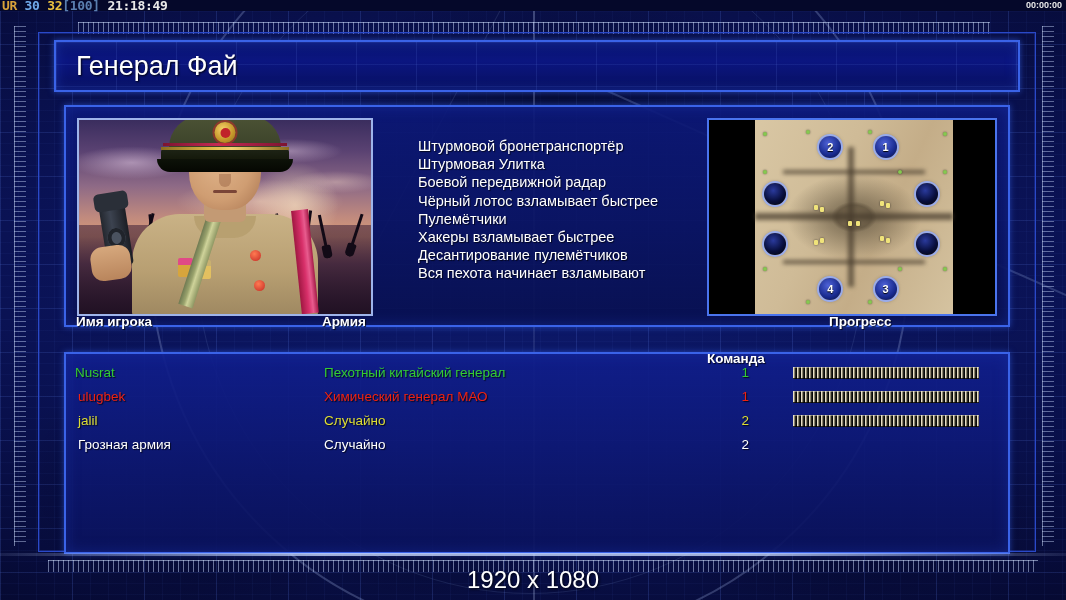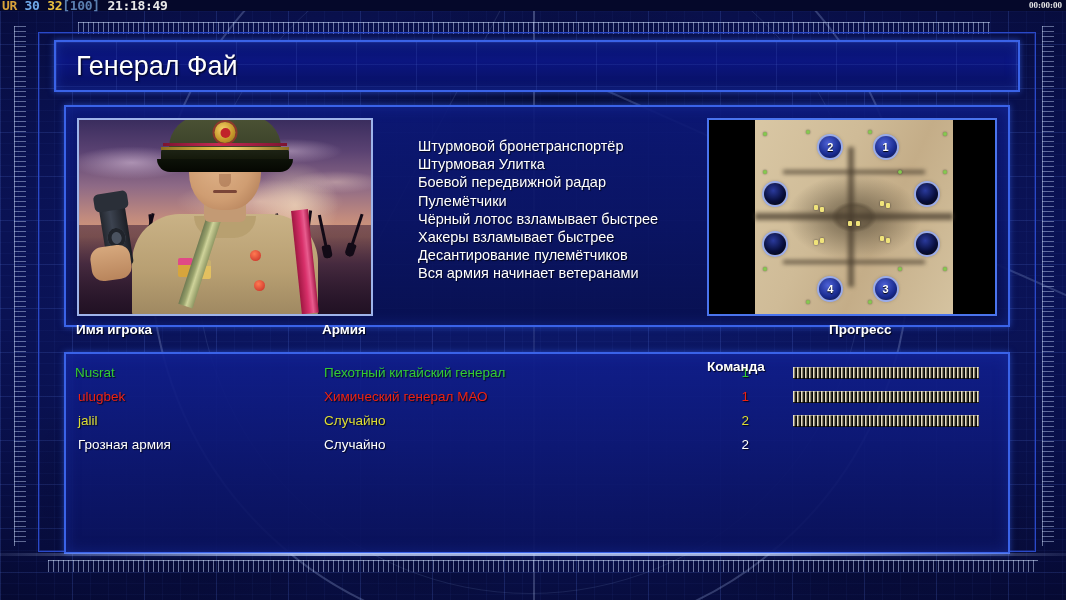--- a/index.html
+++ b/index.html
@@ -130,21 +130,21 @@
     letter-spacing: -0.3px;
     white-space: nowrap;
   }
   .tlt-a { color: #d8a23a; }
   .tlt-b { color: #6fa8e8; }
   .tlt-c { color: #e8c040; }
   .tlt-d { color: #5a7fb0; }
   .tlt-e { color: #e9e9e9; }
   .top-right-text {
     position: absolute; right: 4px; top: 0px;
-    font-family: Liberation Serif, serif;
+    font-family: Liberation Sans, sans-serif;
     font-size: 9px; line-height: 11px;
     font-weight: bold;
     color: #e9e9e9;
     letter-spacing: 0px;
   }
 
   
   .outer-frame {
     position: absolute;
     left: 38px; top: 32px;
@@ -415,21 +415,21 @@
     position: absolute;
     left: 64px; top: 352px;
     width: 946px; height: 202px;
     background: linear-gradient(to bottom, rgba(16,30,140,0.92), rgba(10,18,92,0.92));
     border: 2px solid #3a63e8;
     box-shadow: 0 0 6px rgba(60,110,255,0.5), inset 0 0 14px rgba(25,50,165,0.5);
     z-index: 10;
   }
   .col-headers {
     position: absolute;
-    left: 64px; top: 322px;
+    left: 64px; top: 314px;
     width: 946px; height: 20px;
     z-index: 12;
     text-align: right;
   }
   .col-head {
     position: absolute;
     top: 0;
     font-size: 13.5px; font-weight: bold;
     color: #ffffff;
     text-shadow: 1px 1px 1px rgba(0,0,0,0.8);
@@ -556,25 +556,25 @@
       </div>
 
       <div class="gun"></div>
       <div class="hand"></div>
     </div>
 
     <div class="abilities">
       <div class="ability">Штурмовой бронетранспортёр</div>
       <div class="ability">Штурмовая Улитка</div>
       <div class="ability">Боевой передвижной радар</div>
+      <div class="ability">Чёрный лотос взламывает быстрее</div>
       <div class="ability">Пулемётчики</div>
-      <div class="ability">Чёрный лотос взламывает быстрее</div>
       <div class="ability">Хакеры взламывает быстрее</div>
       <div class="ability">Десантирование пулемётчиков</div>
-      <div class="ability">Вся армия начинает ветеранами</div>
+      <div class="ability">Вся пехота начинает взламывают</div>
     </div>
 
     <div class="minimap-frame">
       <div class="minimap-img">
         <div class="mm-vein" style="left:0; top:48%; width:100%; height:7px;"></div>
         <div class="mm-vein" style="left:47%; top:14%; width:6px; height:72%;"></div>
         <div class="mm-vein" style="left:14%; top:26%; width:72%; height:4px;"></div>
         <div class="mm-vein" style="left:14%; top:72%; width:72%; height:4px;"></div>
 
         <div class="mm-oil" style="left:30%; top:44%;"></div>
@@ -643,14 +643,15 @@
         </div>
         <div class="row" style="top: 79px;">
           <div class="cell" style="left: 12px; color: rgb(255, 255, 255);">Грозная армия</div>
           <div class="cell" style="left: 258px; color: rgb(255, 255, 255);">Случайно</div>
           <div class="cell cell-team" style="left: 643px; color: rgb(255, 255, 255);">2</div>
         </div>
       </div>
   </div>
 
   <div class="bottom-strip"></div>
+  <div class="resolution">1920 x 1080</div>
 
 </div>
 
 </body></html>

